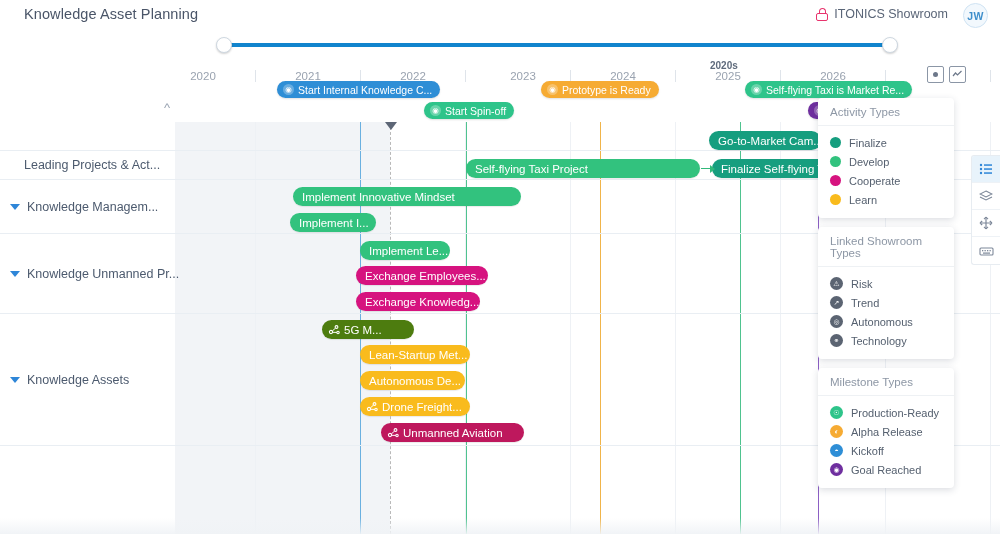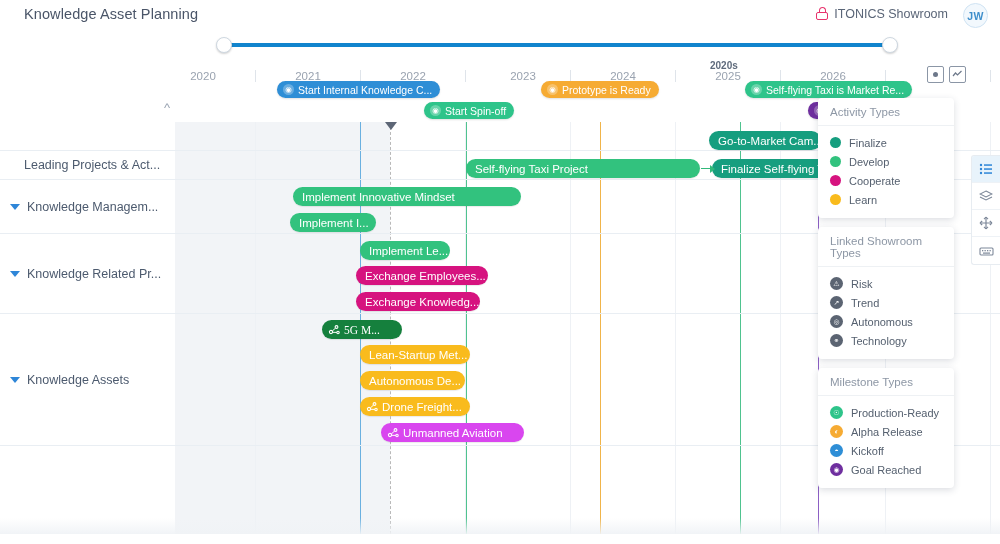--- a/index.html
+++ b/index.html
@@ -21,21 +21,21 @@
     position: absolute; left: 0; top: 0; width: 1000px; height: 30px;
     background: #fff;
   }
   .app-title {
     position: absolute; left: 24px; top: 6px;
     font-size: 14.5px; color: #4a5568; font-weight: 400;
     letter-spacing: .1px;
   }
   .account {
     position: absolute; right: 52px; top: 7px;
-    display: flex; gap: 6px;
+    display: flex; align-items: center; gap: 6px;
     font-size: 12.5px; color: #5a6577;
   }
   .lock-ico { display: inline-block; width: 12px; height: 13px; position: relative; }
   .lock-ico .body { position: absolute; left: 0; bottom: 0; width: 12px; height: 8px;
     border: 1.6px solid #e8336d; border-radius: 2px; }
   .lock-ico .shackle { position: absolute; left: 2.6px; top: 0; width: 6.8px; height: 6px;
     border: 1.6px solid #e8336d; border-bottom: none; border-radius: 4px 4px 0 0; }
   .avatar {
     position: absolute; right: 12px; top: 3px;
     width: 25px; height: 25px; border-radius: 50%;
@@ -326,21 +326,21 @@
           <div class="rowbg-left"></div>
           <div class="row-label grp-label">
             <span class="caret"></span>
             <span>Knowledge Managem...</span>
           </div>
         </div>
         <div class="row" style="top: 112px; height: 80px;">
           <div class="rowbg-left"></div>
           <div class="row-label grp-label">
             <span class="caret"></span>
-            <span>Knowledge Related Pr...</span>
+            <span>Knowledge Unmanned Pr...</span>
           </div>
         </div>
         <div class="row" style="top: 192px; height: 132px;">
           <div class="rowbg-left"></div>
           <div class="row-label grp-label">
             <span class="caret"></span>
             <span>Knowledge Assets</span>
           </div>
         </div>
       </div>
@@ -362,21 +362,21 @@
         </div>
         <div class="bar" style="left: 360px; top: 119px; width: 90px; background: rgb(50, 194, 126);">
           <span>Implement Le...</span>
         </div>
         <div class="bar" style="left: 356px; top: 144px; width: 132px; background: rgb(214, 19, 127);">
           <span>Exchange Employees...</span>
         </div>
         <div class="bar" style="left: 356px; top: 170px; width: 124px; background: rgb(214, 19, 127);">
           <span>Exchange Knowledg...</span>
         </div>
-        <div class="bar has-ico" style="left: 322px; top: 198px; width: 80px; background: #15803d; font-family: Liberation Serif, serif;">
+        <div class="bar has-ico" style="left: 322px; top: 198px; width: 92px; background: #4d7c0f;">
           <span class="bar-ico">
             <svg width="12" height="12" viewBox="0 0 12 12">
               <circle cx="3" cy="8" r="1.6" fill="none" stroke="#fff" stroke-width="1.1"></circle>
               <circle cx="8.5" cy="3" r="1.4" fill="none" stroke="#fff" stroke-width="1.1"></circle>
               <circle cx="10" cy="8.5" r="1.2" fill="none" stroke="#fff" stroke-width="1.1"></circle>
               <path d="M4.3 7 L7.4 4.2 M4.6 8.3 L8.8 8.4" stroke="#fff" stroke-width="1" fill="none"></path>
             </svg>
           </span>
           <span>5G M...</span>
         </div>
@@ -390,21 +390,21 @@
           <span class="bar-ico">
             <svg width="12" height="12" viewBox="0 0 12 12">
               <circle cx="3" cy="8" r="1.6" fill="none" stroke="#fff" stroke-width="1.1"></circle>
               <circle cx="8.5" cy="3" r="1.4" fill="none" stroke="#fff" stroke-width="1.1"></circle>
               <circle cx="10" cy="8.5" r="1.2" fill="none" stroke="#fff" stroke-width="1.1"></circle>
               <path d="M4.3 7 L7.4 4.2 M4.6 8.3 L8.8 8.4" stroke="#fff" stroke-width="1" fill="none"></path>
             </svg>
           </span>
           <span>Drone Freight...</span>
         </div>
-        <div class="bar has-ico" style="left: 381px; top: 301px; width: 143px; background: #d946ef;">
+        <div class="bar has-ico" style="left: 381px; top: 301px; width: 143px; background: #be185d;">
           <span class="bar-ico">
             <svg width="12" height="12" viewBox="0 0 12 12">
               <circle cx="3" cy="8" r="1.6" fill="none" stroke="#fff" stroke-width="1.1"></circle>
               <circle cx="8.5" cy="3" r="1.4" fill="none" stroke="#fff" stroke-width="1.1"></circle>
               <circle cx="10" cy="8.5" r="1.2" fill="none" stroke="#fff" stroke-width="1.1"></circle>
               <path d="M4.3 7 L7.4 4.2 M4.6 8.3 L8.8 8.4" stroke="#fff" stroke-width="1" fill="none"></path>
             </svg>
           </span>
           <span>Unmanned Aviation</span>
         </div>

